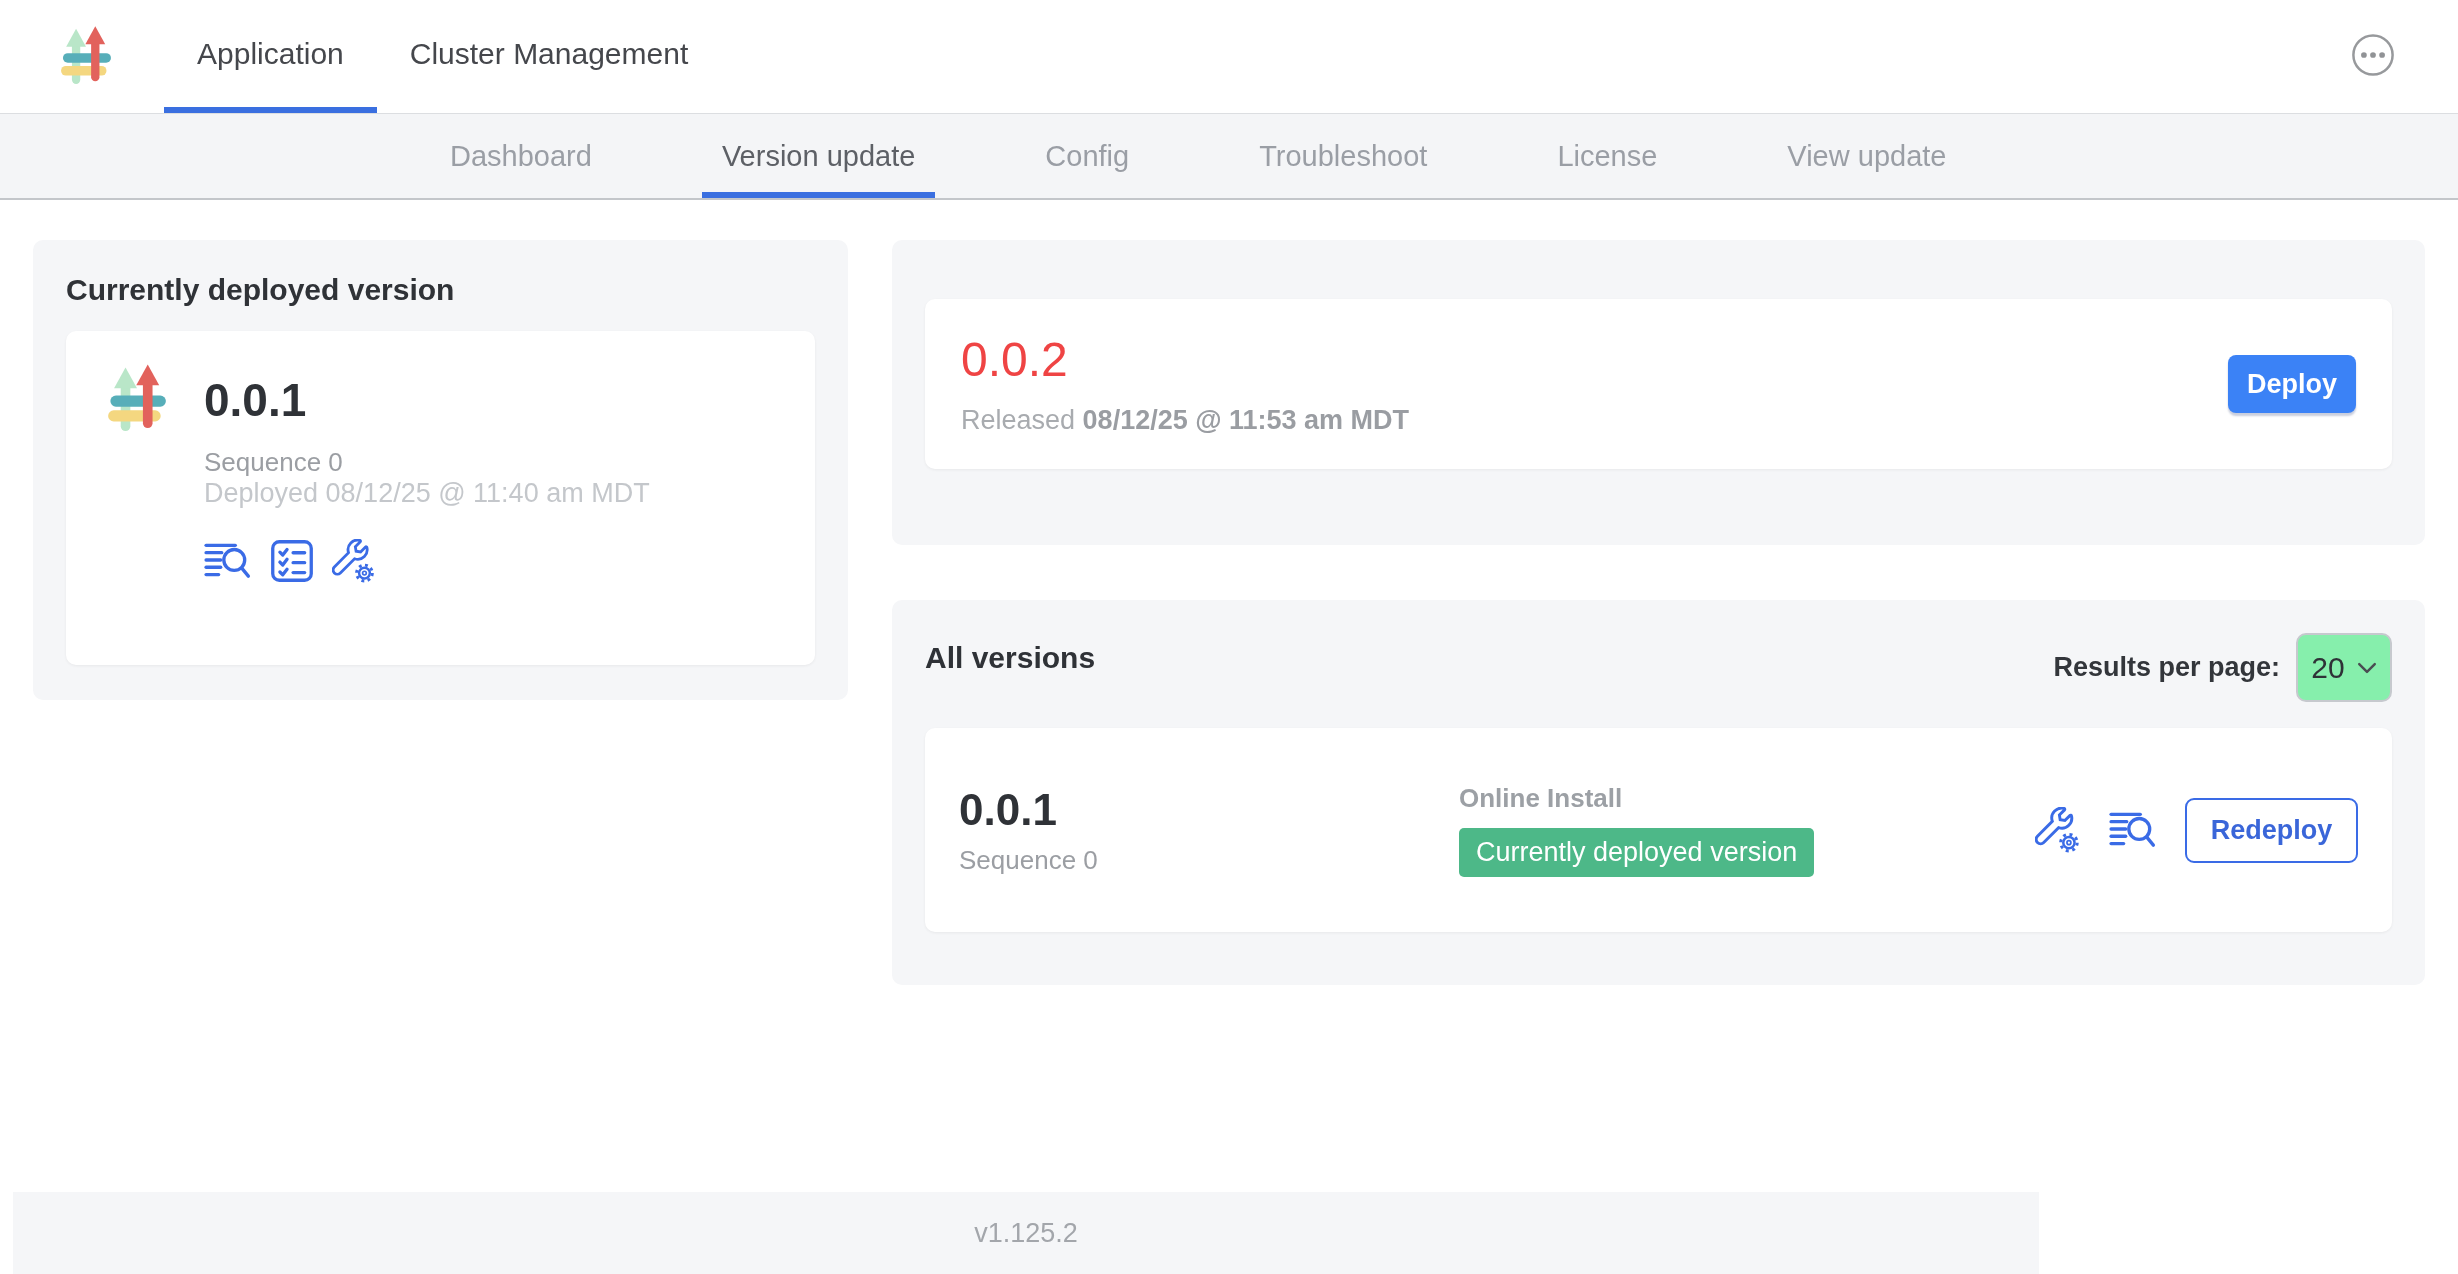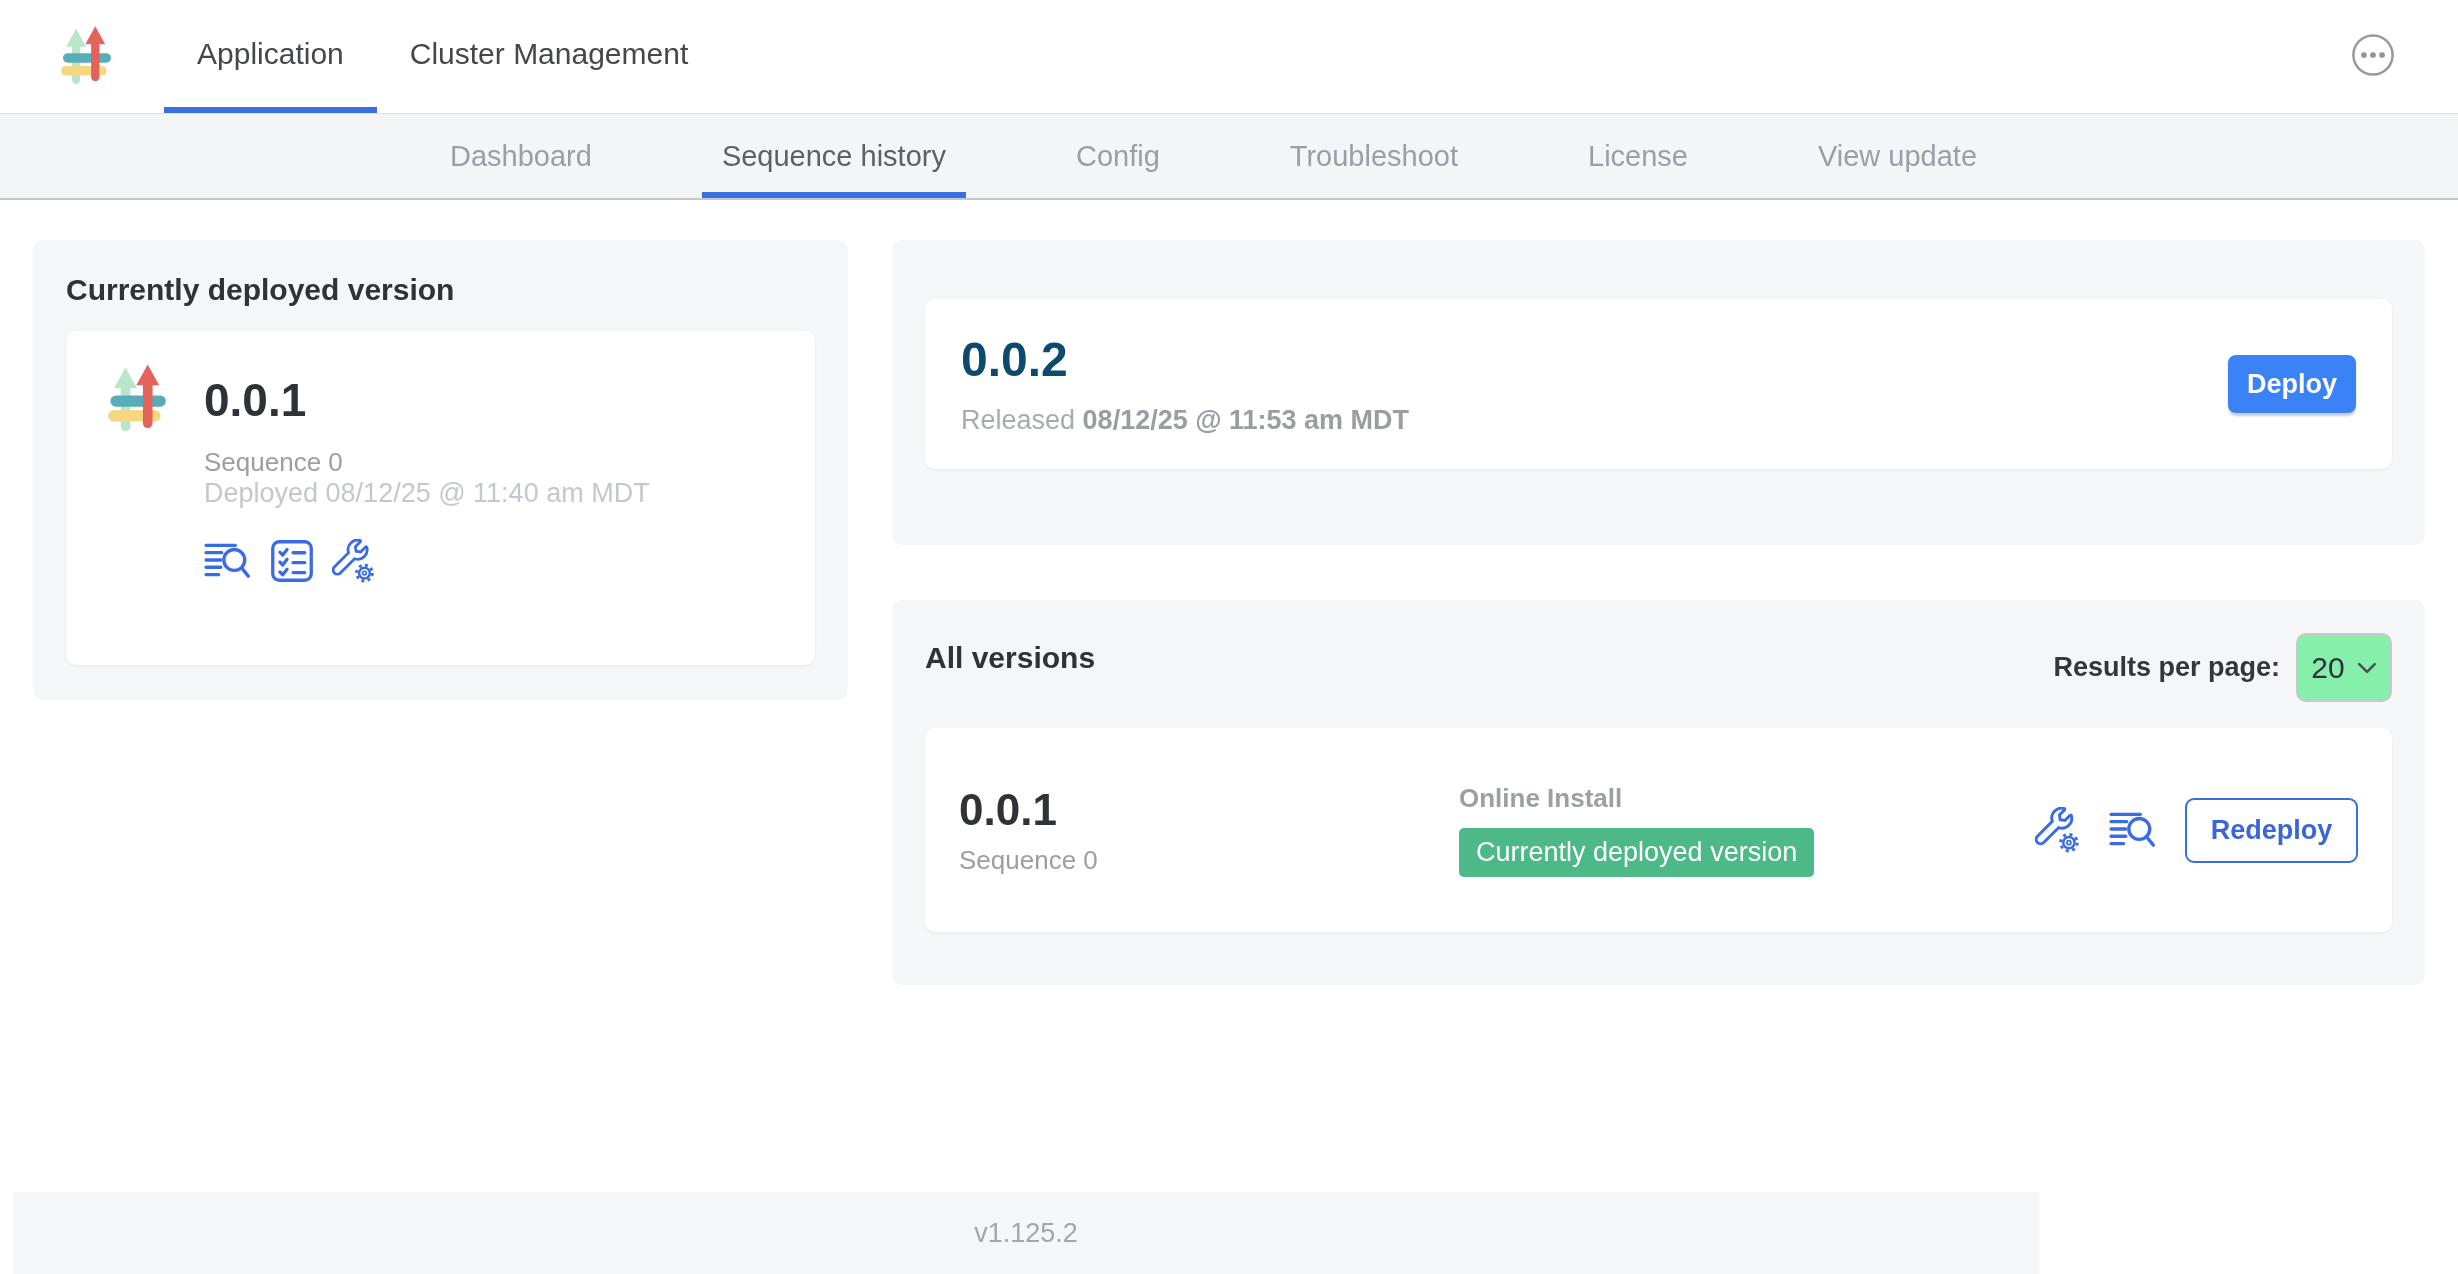--- a/index.html
+++ b/index.html
@@ -46,21 +46,21 @@
   .icon-btn { display:inline-flex; cursor:pointer; }
 
   
   .card-updates { left:892px; top:240px; width:1533px; height:305px; }
   .cu-head { display:flex; justify-content:space-between; align-items:center; }
   .check-link { display:flex; align-items:center; gap:12px; color:#3a66d9; font-size:28px;
     font-weight:bold; cursor:pointer; }
   .check-link .lbl { text-decoration:underline; }
   .card-updates .white-card { margin-top:26px; height:170px; padding:0 36px;
     display:flex; align-items:center; justify-content:space-between; }
-  .ver-xl { font-size:48px; font-weight:bold; color:#0c4a6e; }
+  .ver-xl { font-size:48px; font-weight:normal; color:#ef4444; }
   .released-line { margin-top:18px; font-size:27px; color:#a8abaf; }
   .released-line b { color:#9a9da2; }
   .btn-deploy { width:128px; height:58px; background:#3b82f6; color:#fff; border:none;
     border-radius:8px; font-size:27px; font-weight:bold; font-family:inherit; cursor:pointer;
     box-shadow:0 3px 2px rgba(40,60,120,0.25); }
 
   .card-versions { left:892px; top:600px; width:1533px; height:385px; }
   .cv-head { display:flex; justify-content:space-between; align-items:flex-start; }
   .cv-head .card-title { padding-top:8px; }
   .rpp { display:flex; align-items:center; gap:16px; }
@@ -119,21 +119,21 @@
     </svg>
   </div>
 </div>
 
 <div class="subnav">
   <div class="subnav-inner">
     <div class="stab">
       <span>Dashboard</span>
     </div>
     <div class="stab active">
-      <span>Sequence history</span>
+      <span>Version update</span>
     </div>
     <div class="stab">
       <span>Config</span>
     </div>
     <div class="stab">
       <span>Troubleshoot</span>
     </div>
     <div class="stab">
       <span>License</span>
     </div>

